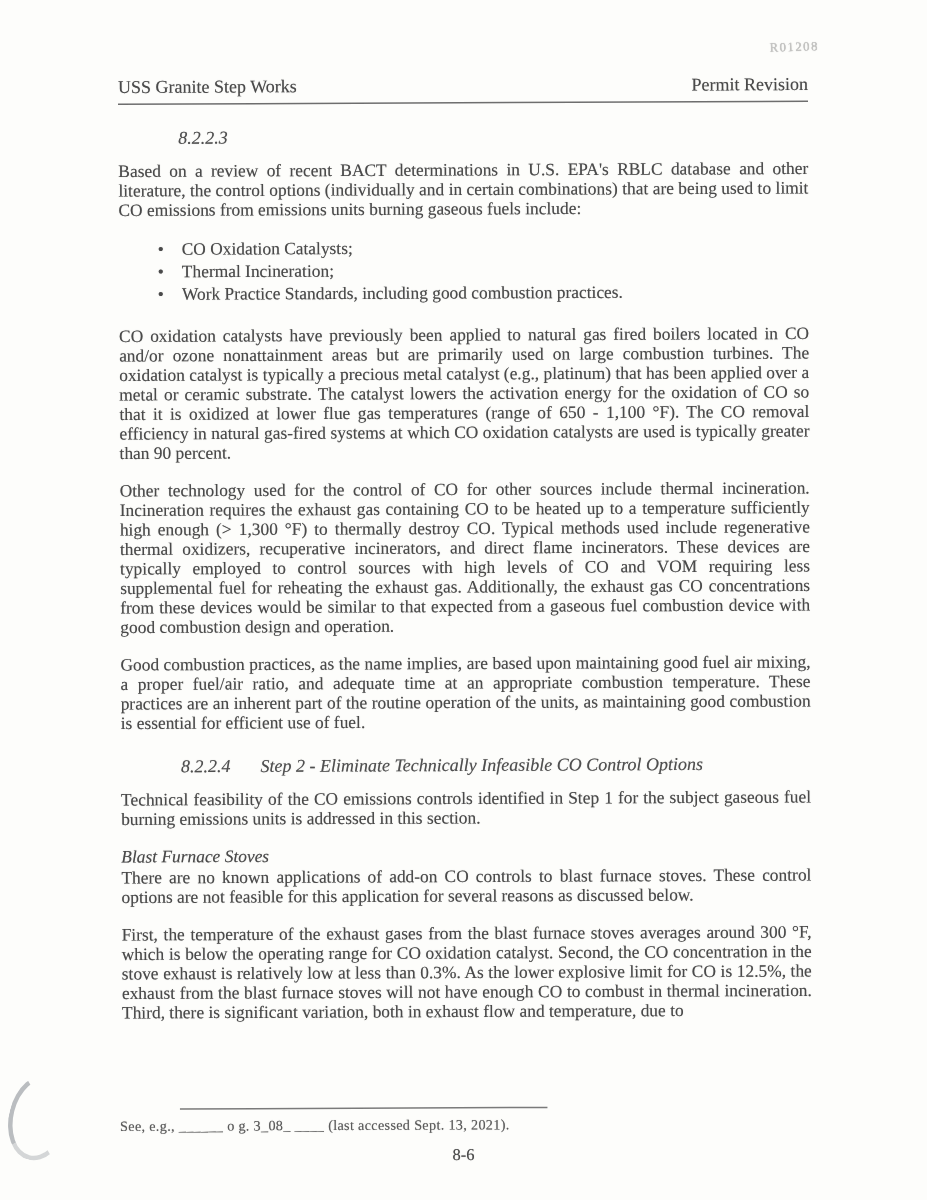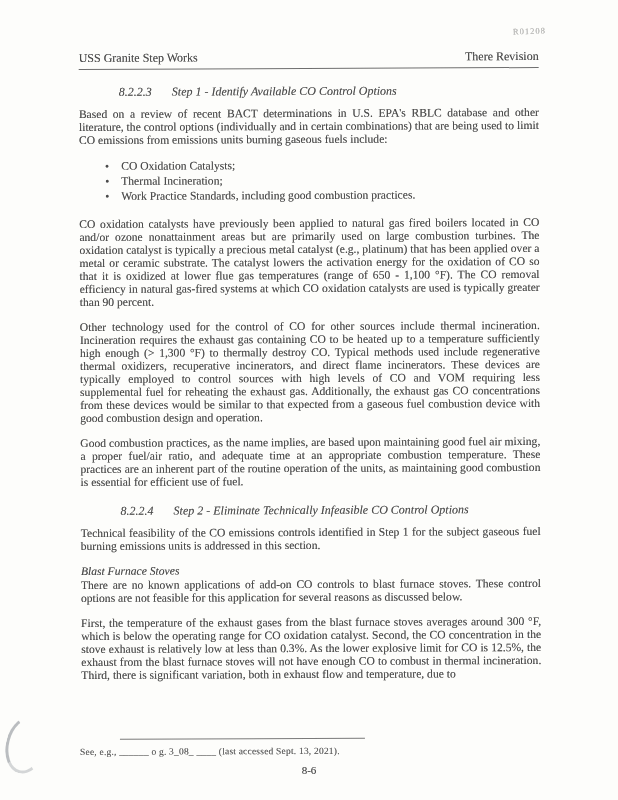--- a/index.html
+++ b/index.html
@@ -113,26 +113,25 @@
 <body>
 
 <div class="page">
 
   <div class="stamp">R01208</div>
 
   <div class="content">
 
     <div class="doc-header">
       <span>USS Granite Step Works</span>
-      <span>There Revision</span>
+      <span>Permit Revision</span>
     </div>
 
     <div class="h-sec">
       <span>8.2.2.3</span>
-      <span>Step 1 - Identify Available CO Control Options</span>
     </div>
 
     <p class="body">Based on a review of recent BACT determinations in U.S. EPA's RBLC database and other literature, the control options (individually and in certain combinations) that are being used to limit CO emissions from emissions units burning gaseous fuels include:</p>
 
     <ul class="bullets">
       <li>CO Oxidation Catalysts;</li>
       <li>Thermal Incineration;</li>
       <li>Work Practice Standards, including good combustion practices.</li>
     </ul>
 

